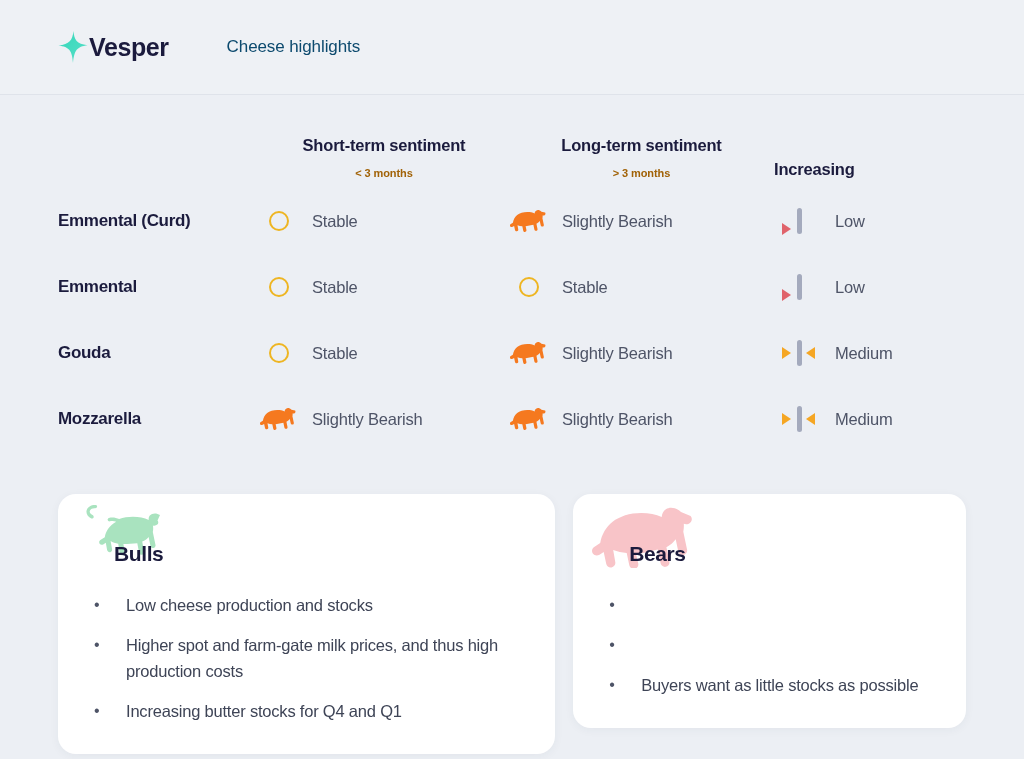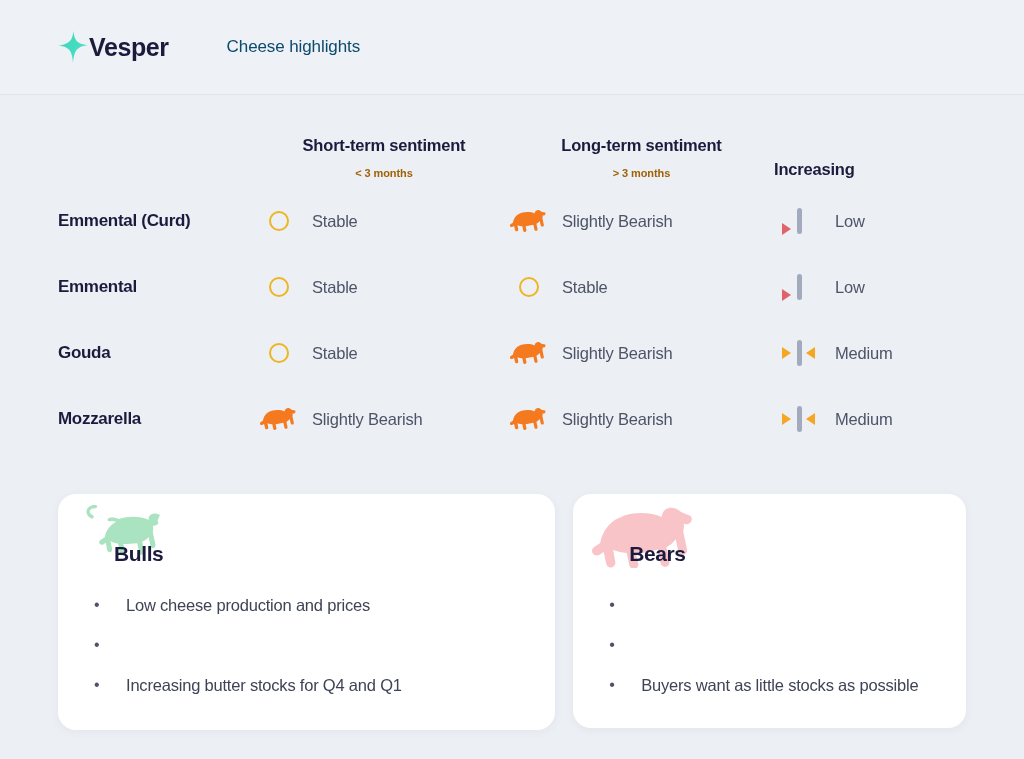--- a/index.html
+++ b/index.html
@@ -453,24 +453,25 @@
 <div class="cards">
 
   <div class="card card-bulls">
     <svg class="card-watermark" viewBox="0 0 110 66" aria-hidden="true">
       <path fill="#a9e3bf" d="M24 3c-4.5-.5-8.5 1.8-9.4 5.4-.8 3.3 1.3 6.6 4.8 8 .9.4 1.9-.1 2.2-1 .3-.9-.2-1.9-1.1-2.3-2-.8-3.1-2.5-2.7-4.2.4-1.8 2.6-3 5.3-2.7 1 .1 1.9-.6 2-1.6.1-1-.6-1.5-1.1-1.6zM88 13c-3.6-2.4-8-2-10.2.6-1.1 1.3-1.4 2.9-1 4.4-4.6-2.1-10-3.2-15.8-3.2-5 0-9.7.8-13.8 2.3-3.3-1.6-7-2.1-10.3-1.2-1 .3-1.5 1.3-1.2 2.2.3 1 1.3 1.5 2.2 1.2 2-.6 4.2-.4 6.3.4-3.4 1.9-6.2 4.4-8.2 7.3-1.7 2.5-2.8 5.3-3.2 8.3l-4.4 2.8c-1.2.8-1.6 2.4-.8 3.6.8 1.2 2.4 1.5 3.6.7l2.6-1.6 1.3 7.3c.3 1.4 1.6 2.3 3 2.1 1.4-.3 2.3-1.6 2-3l-1.5-8.2c2.2 1.3 4.8 2.2 7.6 2.7l1.6 9.5c.2 1.4 1.6 2.4 3 2.1 1.4-.2 2.4-1.5 2.1-2.9l-1.5-8.4c1.2.1 2.4.1 3.6 0l10.3-.8 1.8 9.6c.3 1.4 1.6 2.3 3 2 1.4-.3 2.3-1.6 2-3l-1.9-10.2c2.6-1.1 4.8-2.7 6.4-4.7l1.9 9.1c.3 1.4 1.6 2.3 3 2 1.4-.3 2.3-1.6 2-3l-2.7-13c.5-2.2.5-4.4.1-6.5 1.5.5 3.2.2 4.4-.9 1.2-1.1 1.3-2.9.2-4z"></path>
     </svg>
     <div class="card-title">Bulls</div>
     <ul class="card-list">
       <li>
         <span class="bullet">•</span>
-        <span class="bullet-text">Low cheese production and prices</span>
-      </li>
-      <li>
-        <span class="bullet">•</span>
+        <span class="bullet-text">Low cheese production and stocks</span>
+      </li>
+      <li>
+        <span class="bullet">•</span>
+        <span class="bullet-text">Higher spot and farm-gate milk prices, and thus high production costs</span>
       </li>
       <li>
         <span class="bullet">•</span>
         <span class="bullet-text">Increasing butter stocks for Q4 and Q1</span>
       </li>
     </ul>
   </div>
 
   <div class="card card-bears">
     <svg class="card-watermark" viewBox="0 0 112 64" aria-hidden="true">

